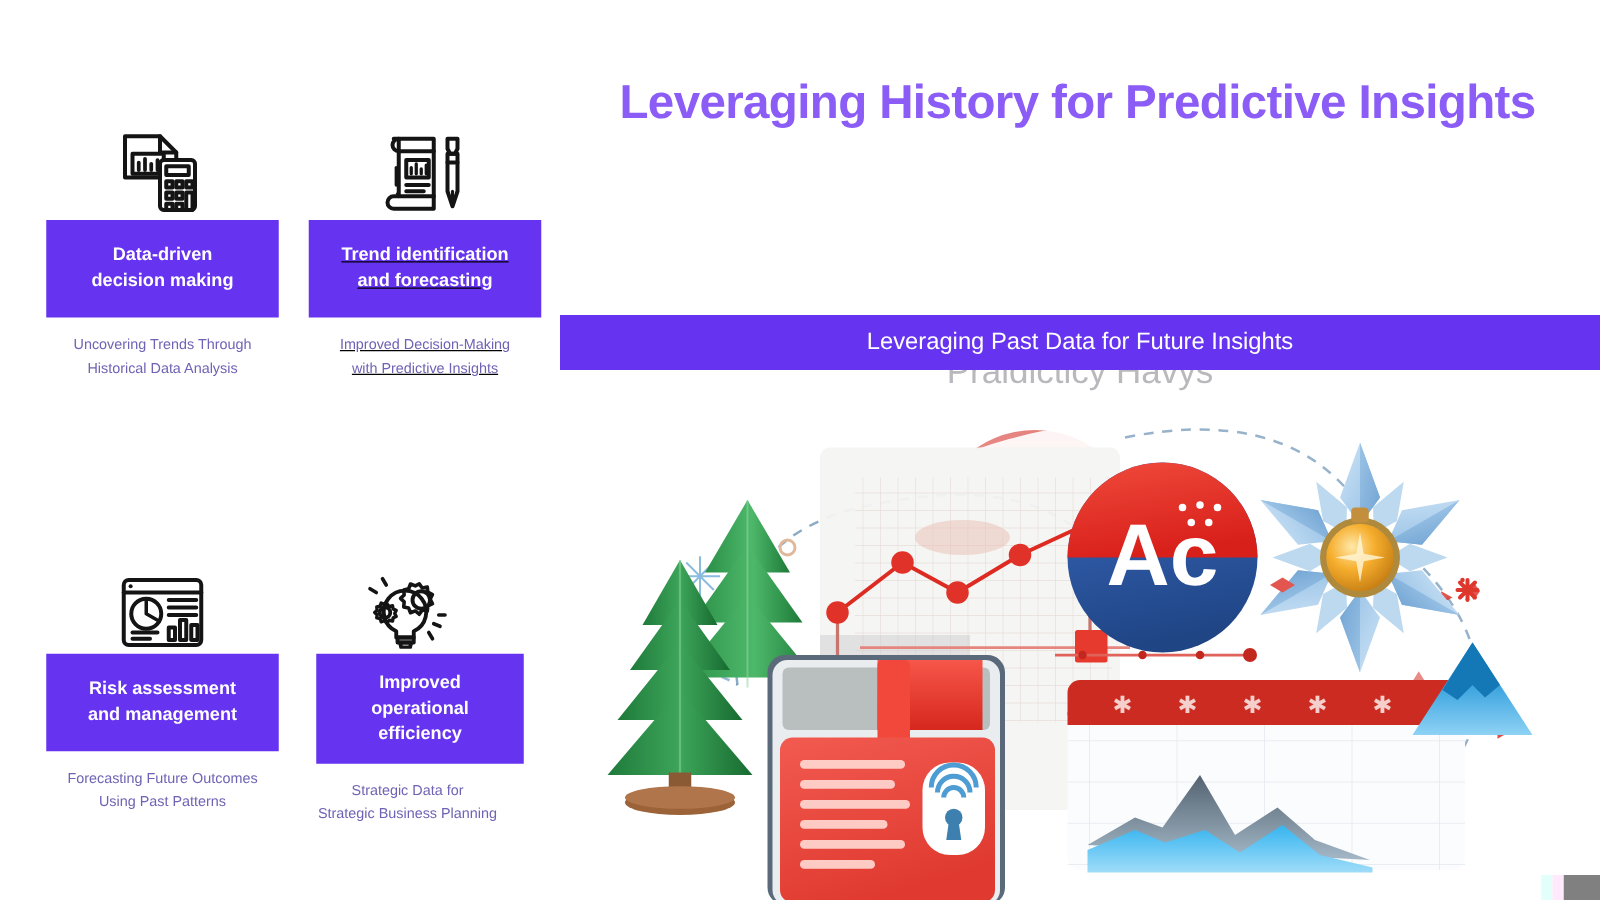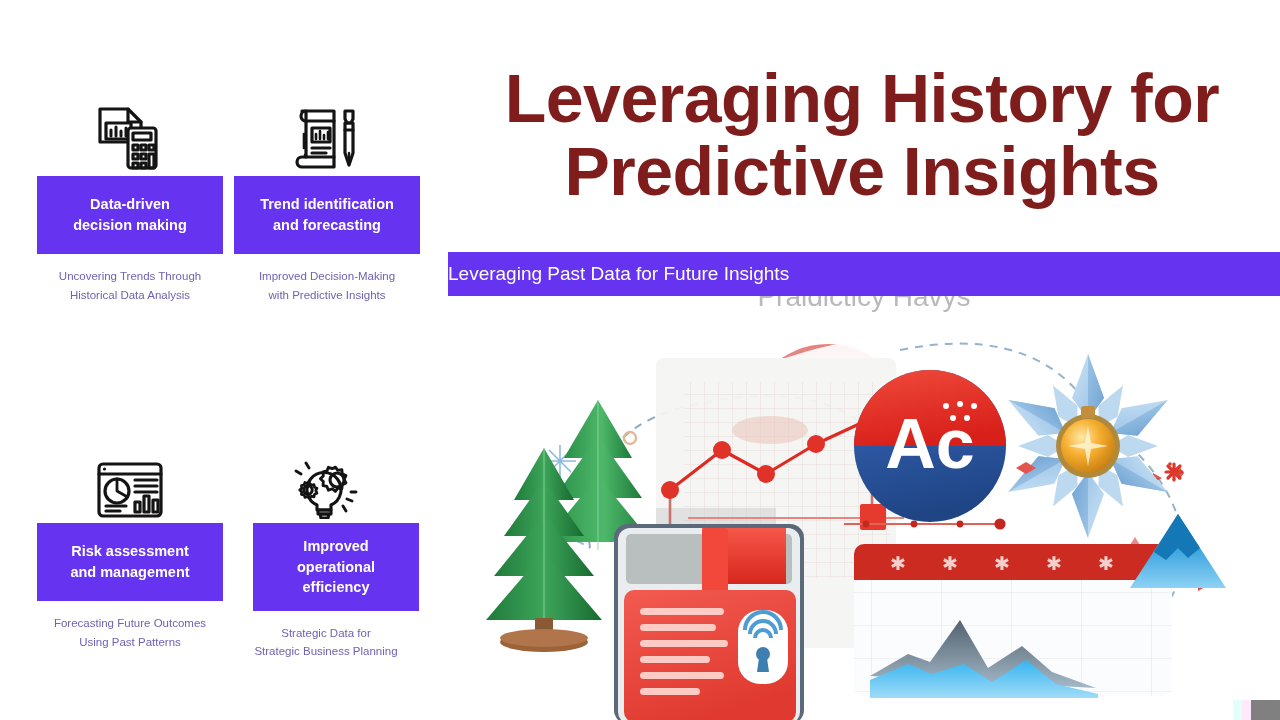--- a/index.html
+++ b/index.html
@@ -45,52 +45,52 @@
   .feature.tall .chip { min-height: 78px; }
   .feature .caption {
     color: #6e63b4;
     font-size: 11.5px;
     line-height: 1.62;
     text-align: center;
     padding-top: 13px;
   }
 
   #f1 { left: 37px;  top: 100px; }
-  #f2 { left: 234px; top: 100px; }
+  #f2 { left: 247px; top: 100px; text-decoration: underline; }
   #f3 { left: 37px;  top: 447px; }
   #f4 { left: 233px; top: 447px; }
 
   #f4 .chip { min-height: 78px; margin-left: 20px; }
 
   
   #title {
     position: absolute;
     left: 452px;
     top: 62px;
     width: 820px;
     text-align: center;
-    color: #7f1d1d;
+    color: #8b5cf6;
     font-weight: bold;
-    font-size: 68px;
+    font-size: 38px;
     line-height: 1.08;
     letter-spacing: -0.5px;
   }
 
   
   #banner {
     position: absolute;
     left: 448px;
     top: 252px;
     width: 832px;
     height: 44px;
     background: #6633f0;
     color: #ffffff;
     display: flex;
     align-items: center;
-    justify-content: flex-start;
+    justify-content: center;
     font-size: 19px;
     z-index: 30;
   }
   #ghost-text {
     position: absolute;
     left: 448px;
     top: 281px;
     width: 832px;
     text-align: center;
     color: #b9b9bd;

